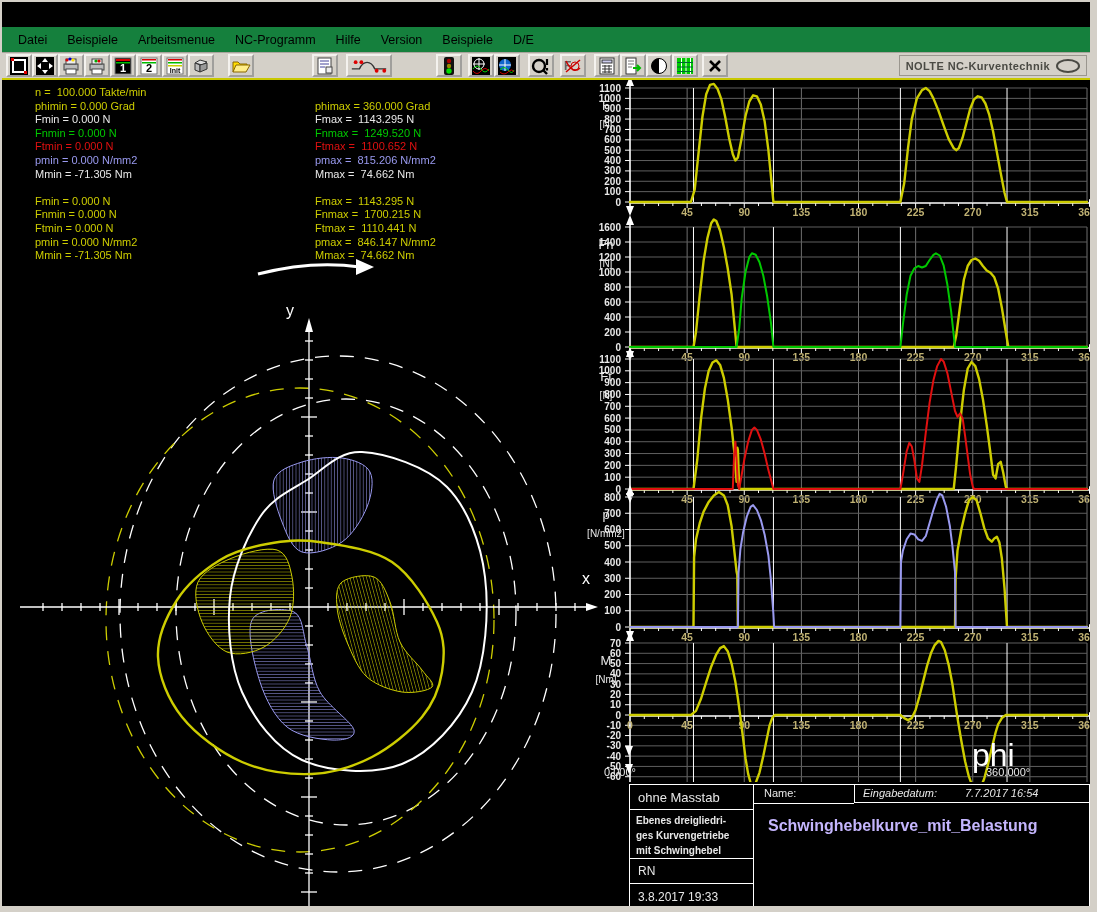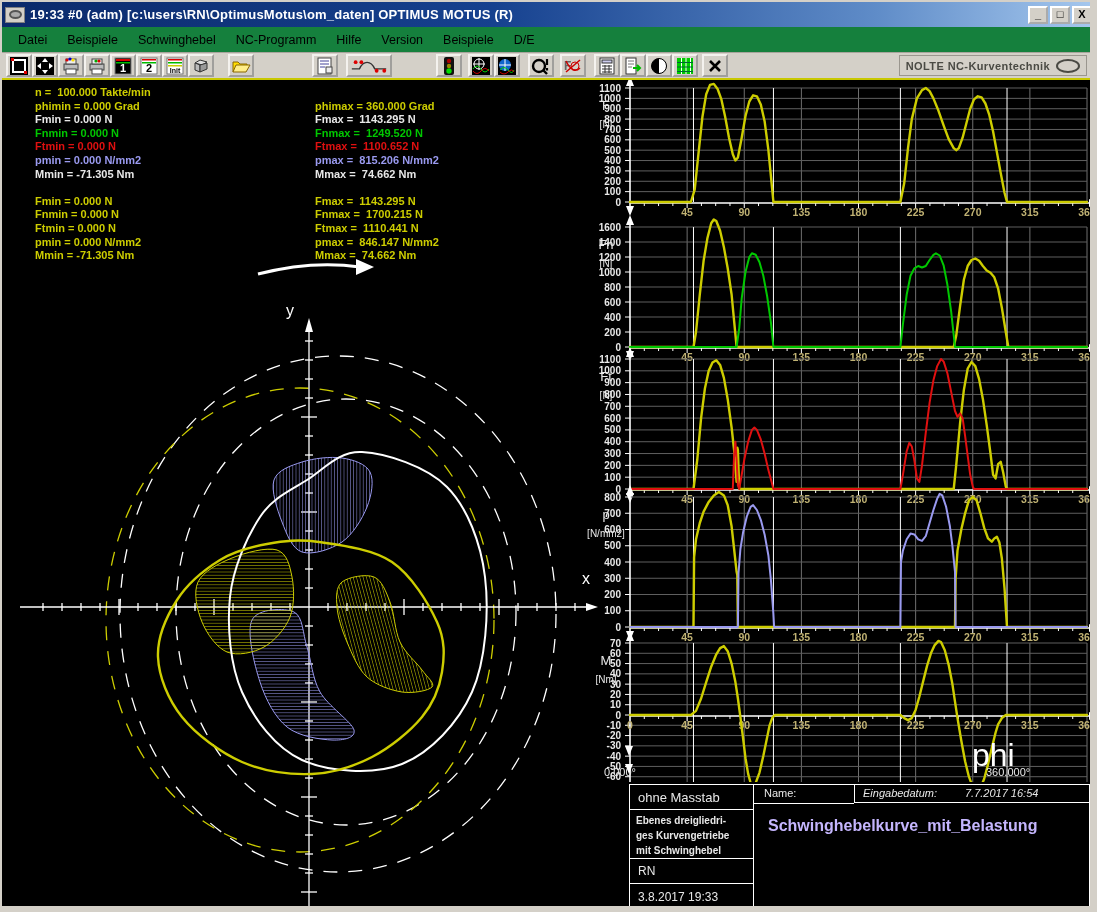--- a/index.html
+++ b/index.html
@@ -39,21 +39,21 @@
     border-bottom:2px solid #c8c800;
   }
   .tool-btn{height:23px;width:26px;background:#d4d0c8;border:2px outset #f4f2ee;
     display:flex;align-items:center;justify-content:center;padding:0;}
   .tool-btn svg{display:block;}
   #logo-box{margin-left:auto;margin-right:8px;height:21px;background:#d4d0c8;
     border:1px solid #9a968e;display:flex;align-items:center;padding:0 6px;gap:6px;}
   #logo-text{font-size:11px;color:#4a4a44;font-weight:bold;letter-spacing:0.4px;white-space:nowrap;}
   #logo-ellipse{width:24px;height:14px;border:2px solid #4a4a44;border-radius:50%;}
   
-  .stats{position:absolute;top:84px;font-size:11px;font-weight:bold;line-height:13.6px;white-space:pre;}
+  .stats{position:absolute;top:84px;font-size:11px;font-weight:normal;line-height:13.6px;white-space:pre;}
   #stats-left{left:33px;}
   #stats-right{left:313px;}
   
   #polar-svg{position:absolute;left:0;top:240px;}
   #charts-svg{position:absolute;left:560px;top:78px;}
   
   #footer{position:absolute;left:627px;top:782px;width:461px;height:126px;
     border:1px solid #fff;color:#e8e8e8;font-size:11px;}
   .fcell{position:absolute;border-color:#fff;}
   #f-scale{left:0;top:0;width:124px;height:25px;border-right:1px solid #fff;border-bottom:1px solid #fff;
@@ -72,36 +72,25 @@
   #f-title{left:138px;top:32px;width:320px;color:#c4b5fd;font-size:16px;font-weight:bold;white-space:nowrap;}
   
   #frame-right{position:absolute;right:0;top:0;width:5px;height:908px;background:#d4d0c8;}
   #frame-bottom{position:absolute;left:0;bottom:0;width:1093px;height:4px;background:#d4d0c8;}
 </style>
 </head>
 <body>
 
 <div id="window">
 
-  <div id="titlebar">
-    <div id="title-icon">
-        <div class="ell"></div>
-      </div>
-    <span id="title-text">19:33  #0 (adm) [c:\users\RN\OptimusMotus\om_daten] OPTIMUS MOTUS (R)</span>
-    <div class="tb-btns">
-      <div class="tb-btn">_</div>
-      <div class="tb-btn">□</div>
-      <div class="tb-btn">X</div>
-    </div>
-  </div>
 
   <div id="menubar">
       <span class="menu-item">Datei</span>
       <span class="menu-item">Beispiele</span>
-      <span class="menu-item">Schwinghebel</span>
+      <span class="menu-item">Arbeitsmenue</span>
       <span class="menu-item">NC-Programm</span>
       <span class="menu-item">Hilfe</span>
       <span class="menu-item">Version</span>
       <span class="menu-item">Beispiele</span>
       <span class="menu-item">D/E</span>
     </div>
 
   <div id="toolbar">
 
   <button class="tool-btn">

